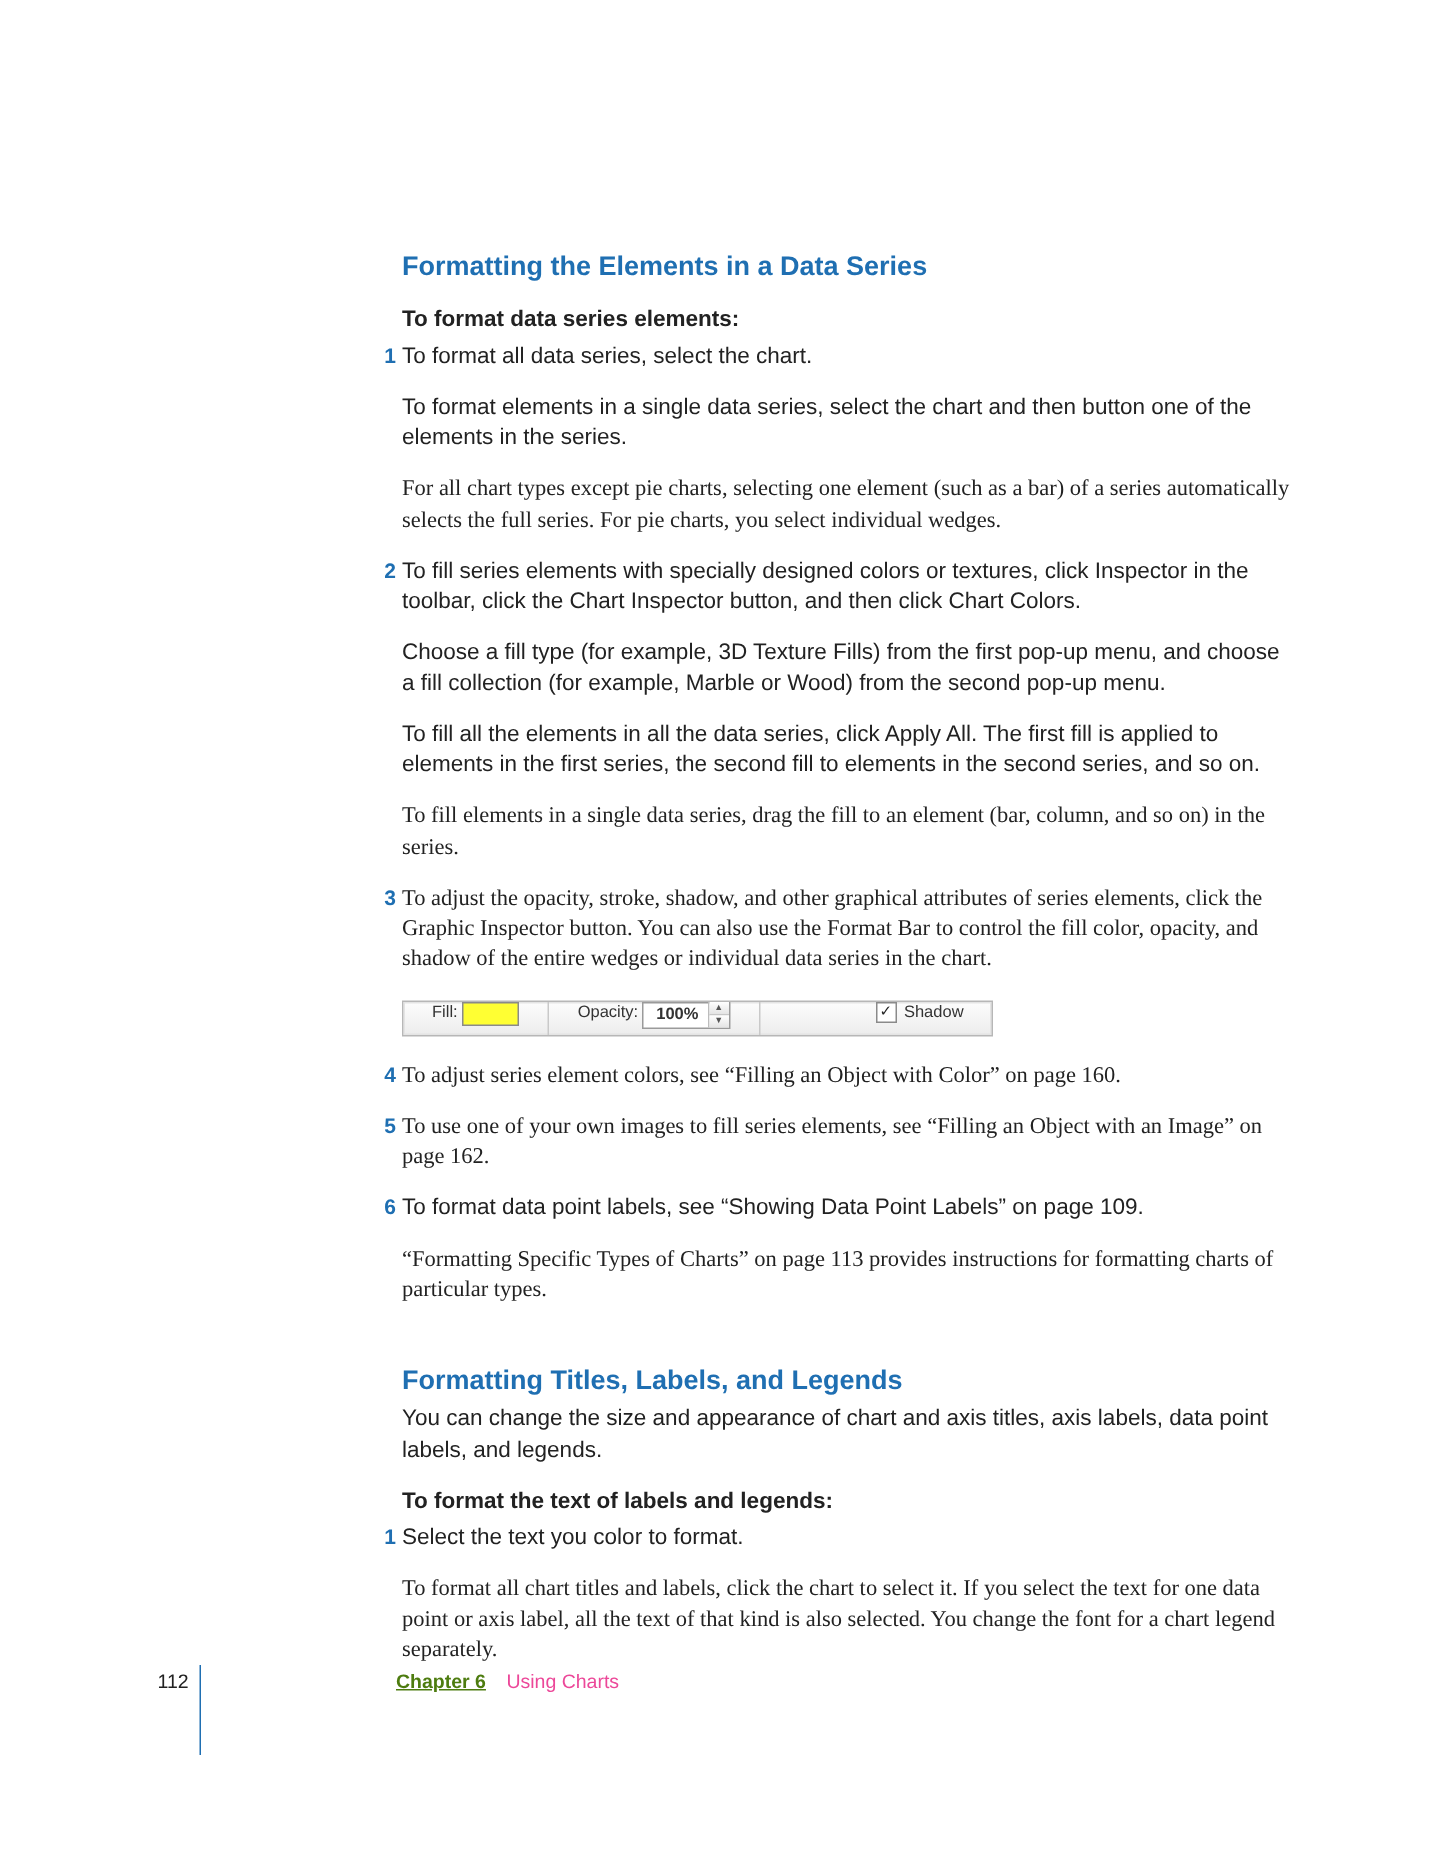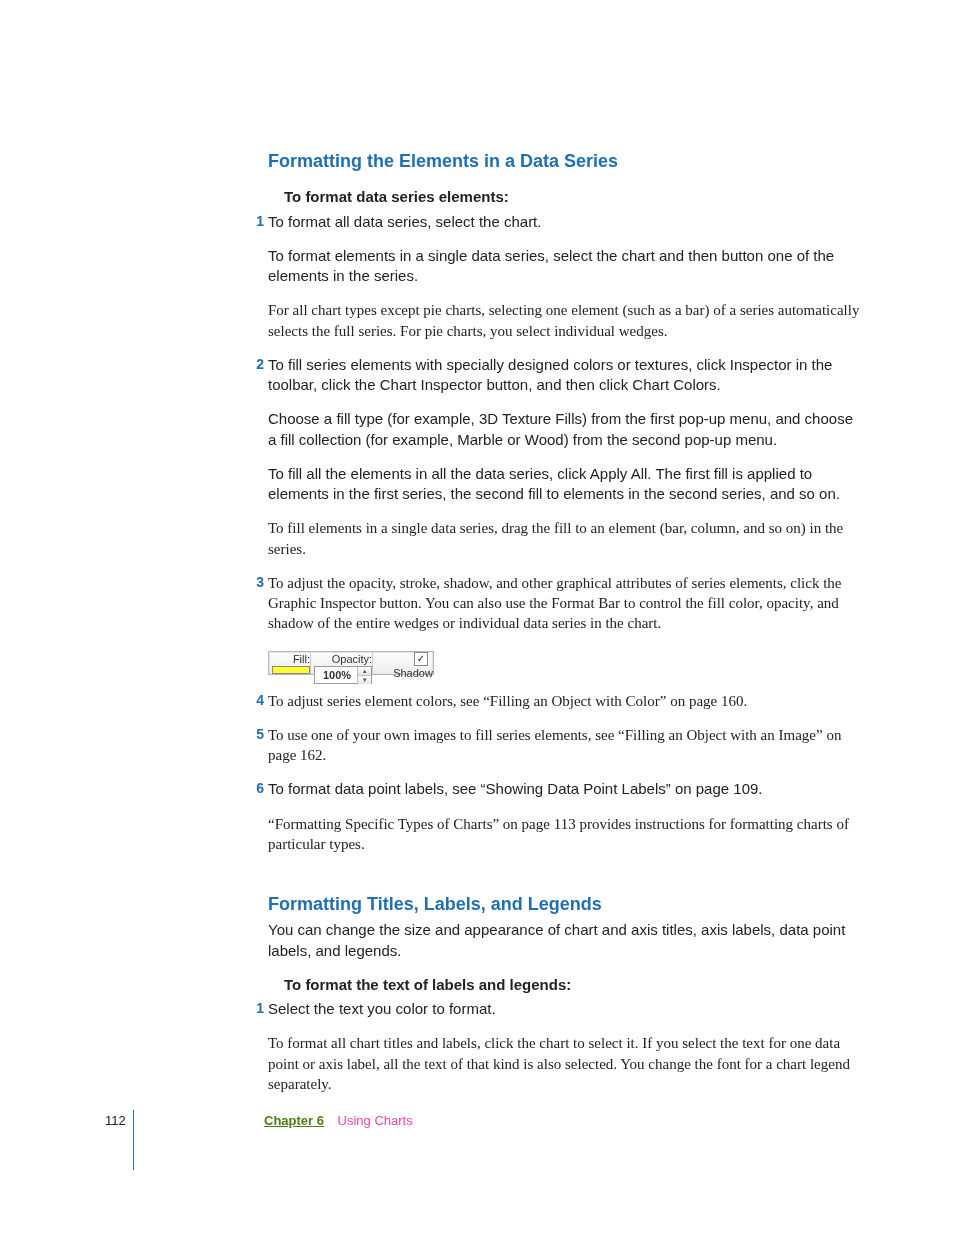--- a/index.html
+++ b/index.html
@@ -10,35 +10,35 @@
     color: #222;
     width: 954px;
     height: 1235px;
     position: relative;
     font-size: 15px;
     line-height: 1.35;
   }
   .page {
     position: absolute;
     left: 268px;
-    top: 149px;
+    top: 165px;
     width: 592px;
   }
   .heading {
     color: #1f6fb2;
     font-weight: 600;
     font-size: 18px;
     margin: 0 0 4px 0;
   }
   .para {
     margin: 0 0 14px 0;
   }
   .subhead {
     font-weight: 700;
-    margin: 14px 0 4px 16px;
+    margin: 14px 0 4px 0;
   }
   .step {
     position: relative;
     margin: 0 0 14px 0;
   }
   .step .num {
     position: absolute;
     left: -18px;
     top: 0;
     color: #1f6fb2;
@@ -57,24 +57,23 @@
     border: 1px solid #b7b7b7;
     background: linear-gradient(#fdfdfd, #ececec);
     height: 22px;
     margin: 2px 0 16px 0;
     font-size: 11px;
     color: #333;
     box-shadow: 0 0 0 1px #e4e4e4 inset;
   }
   .format-bar .cell {
     display: flex;
-    align-items: flex-end;
-    padding: 0 0;
+    align-items: flex-start;
+    padding: 0 19px;
     border-right: 1px solid #c9c9c9;
-    flex-direction: column;
   }
   .format-bar .cell:last-child { border-right: none; }
   .swatch {
     width: 36px;
     height: 14px;
     background: #ffff33;
     border: 1px solid #8a8a8a;
     margin-left: 3px;
   }
   .opacity-field {

